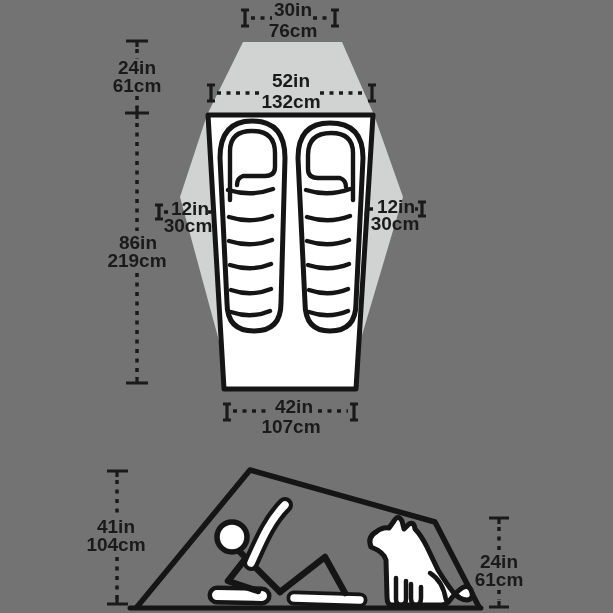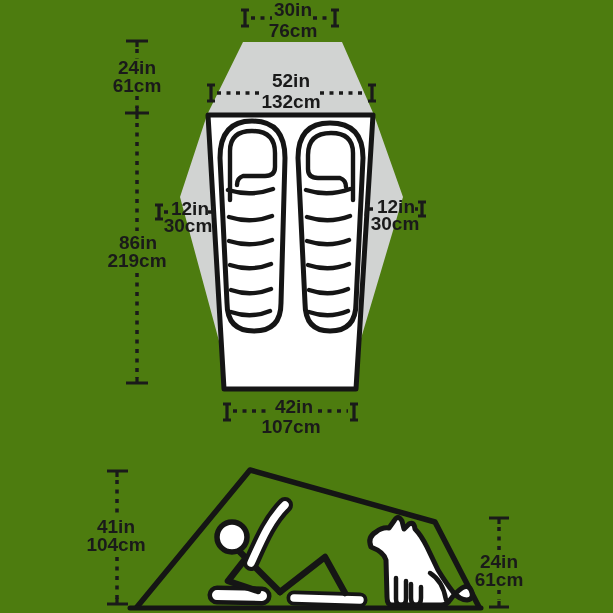--- a/index.html
+++ b/index.html
@@ -1,16 +1,16 @@
 <!DOCTYPE html>
 <html><head>
 <meta charset="utf-8">
 <style>
   html,body { margin:0; padding:0; background:#ffffff; }
-  .canvas { position:relative; width:613px; height:613px; background:#4d7c0f; overflow:hidden; }
+  .canvas { position:relative; width:613px; height:613px; background:#737373; overflow:hidden; }
   svg { display:block; }
   .dim-label {
     font-family:"Liberation Sans", sans-serif;
     font-weight:bold;
     font-size:19px;
     fill:#1a1a1a;
     text-anchor:middle;
   }
   .solid { stroke:#151515; fill:none; stroke-linecap:round; stroke-linejoin:round; }
   .dash  { stroke:#1a1a1a; fill:none; stroke-width:3.5; stroke-dasharray:4 5.5; stroke-linecap:butt; }

